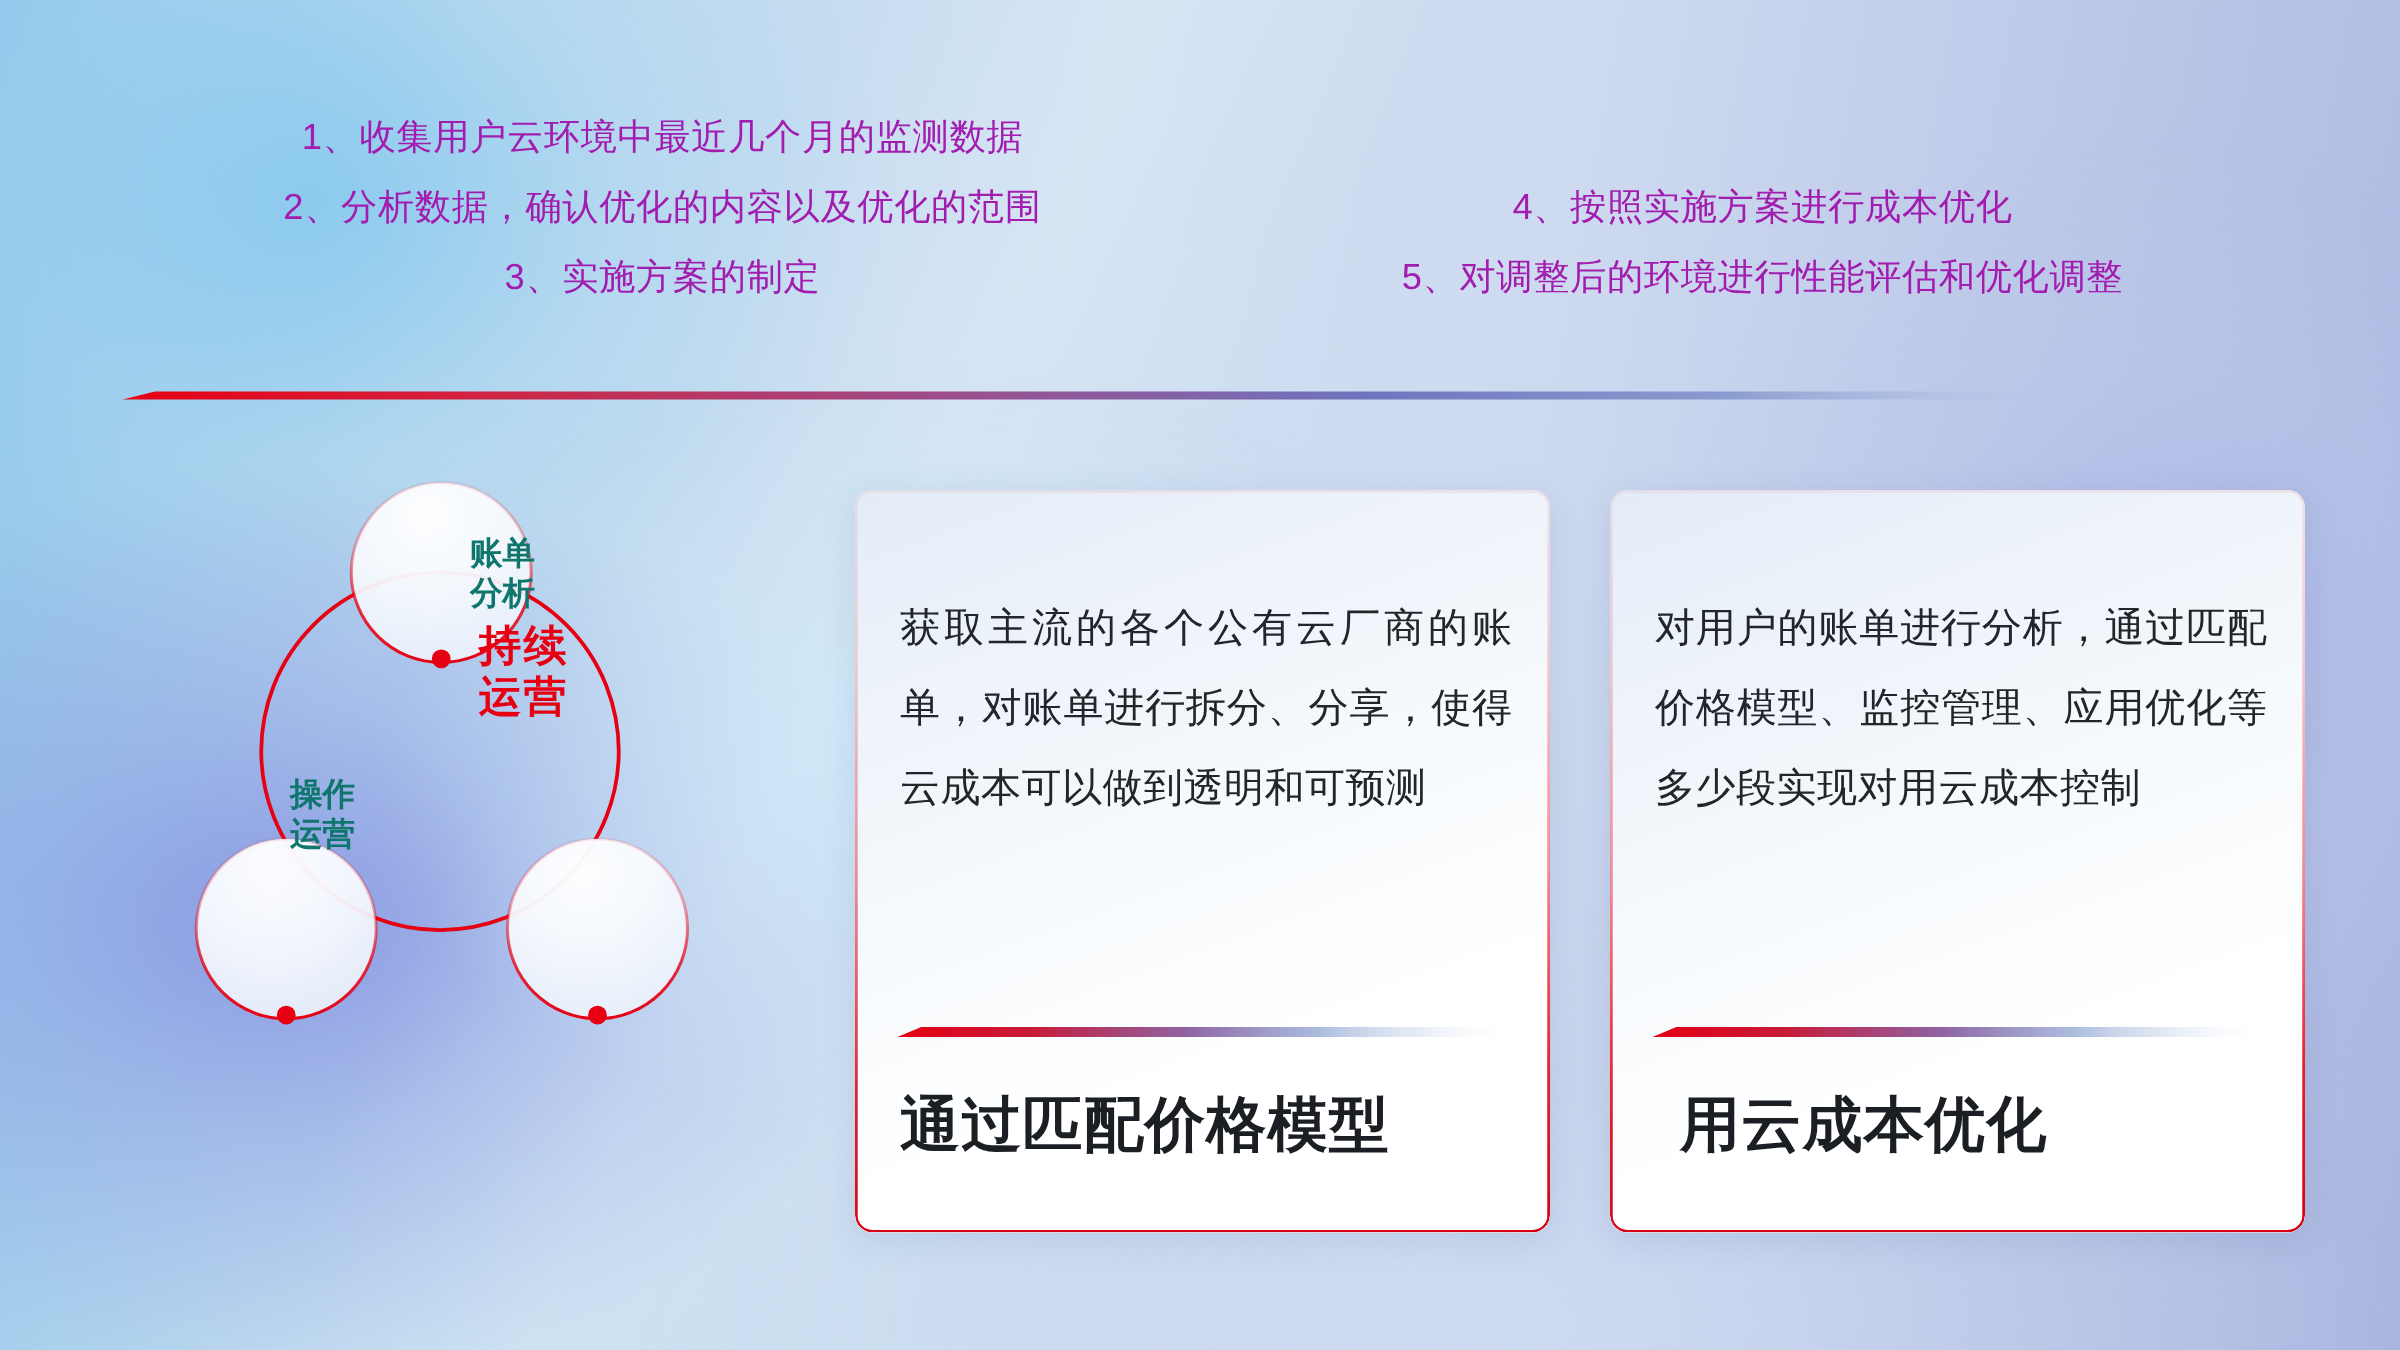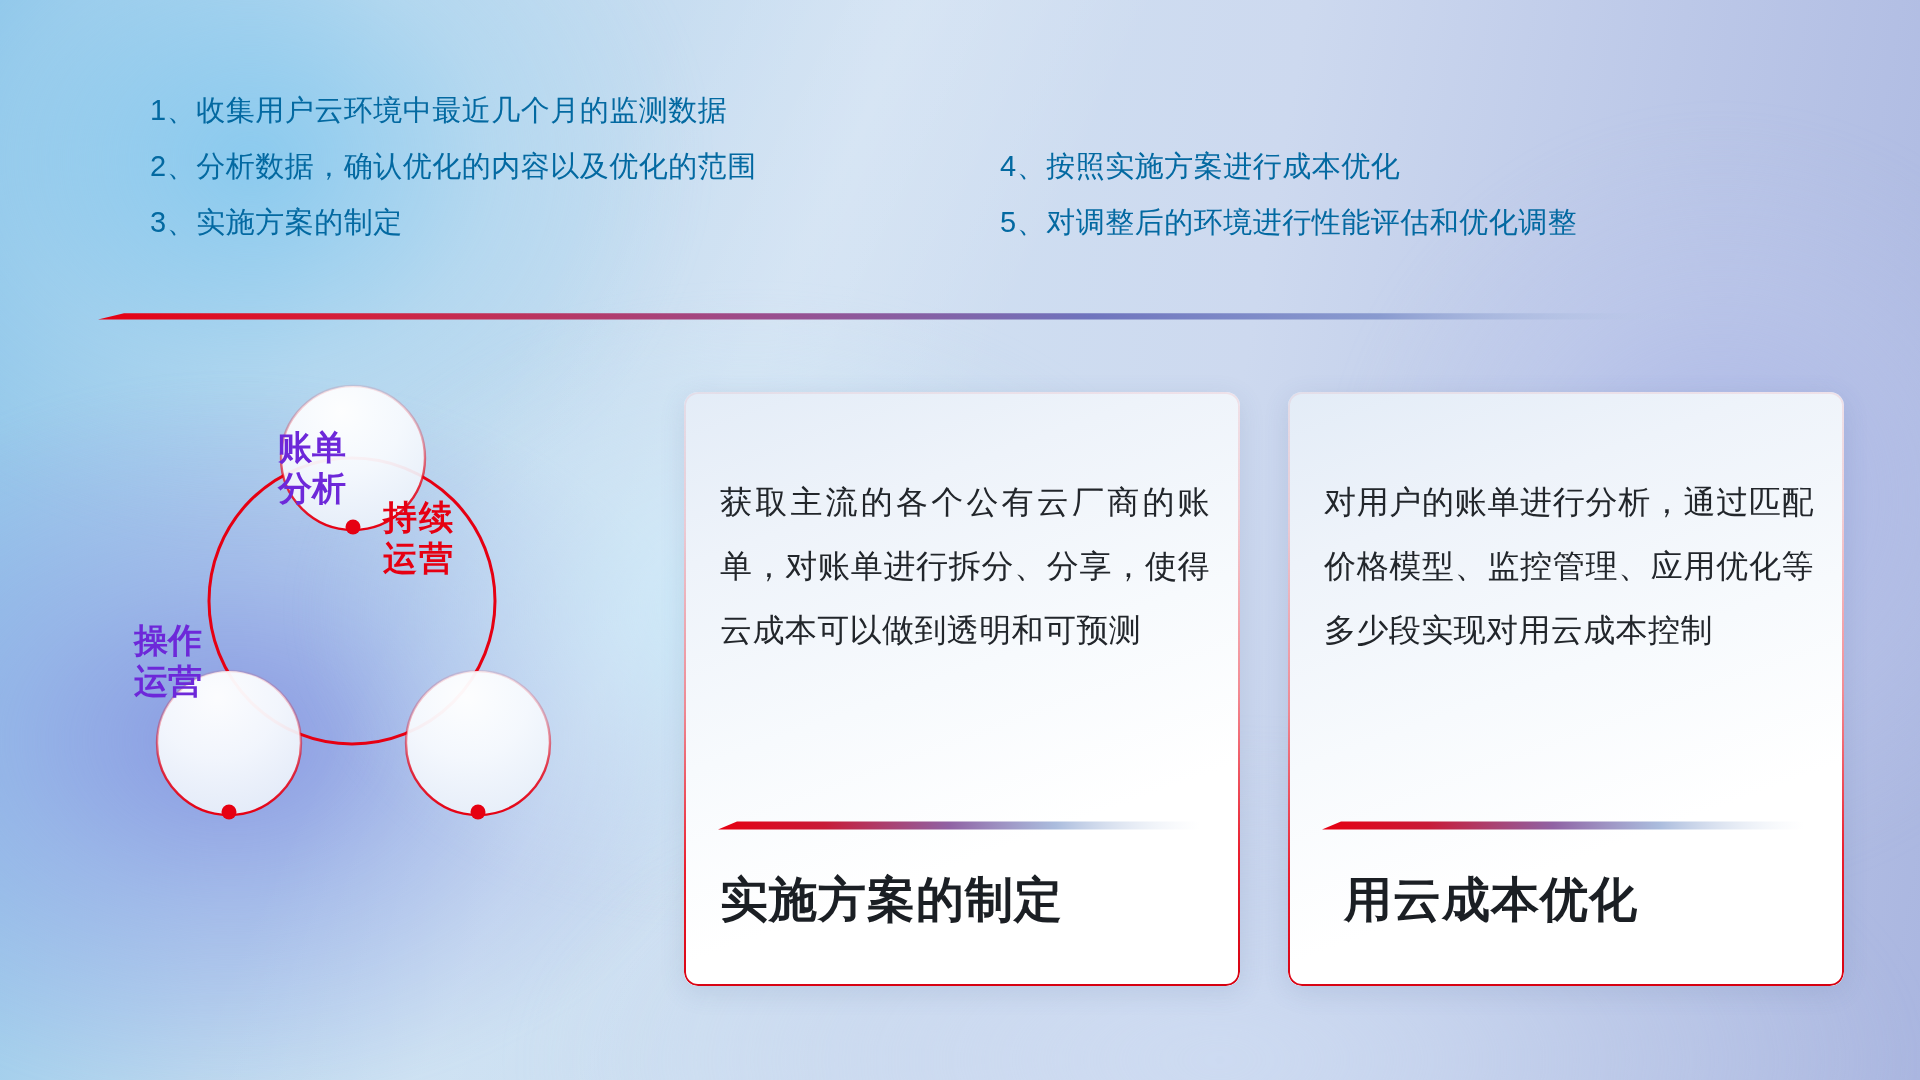--- a/index.html
+++ b/index.html
@@ -72,48 +72,49 @@
     width: 760px;
   }
   .steps-right {
     position: absolute;
     left: 1000px; top: 152px;
     width: 820px;
   }
   .step-line {
     font-size: 29px;
     line-height: 1.0;
-    color: #0369a1;
+    color: #a21caf;
     letter-spacing: 0.5px;
     margin-bottom: 27px;
     white-space: nowrap;
+    text-align: center;
   }
 
   
   .divider-wrap {
     position: absolute;
     left: 98px; top: 311px;
     width: 1600px; height: 12px;
   }
   .divider-wrap svg { display: block; width: 100%; height: 100%; }
 
   
   .venn {
     position: absolute;
     left: 100px; top: 352px;
     width: 560px; height: 600px;
   }
   .venn svg { display:block; width: 100%; height: 100%; overflow: visible; }
 
   .venn-label {
     position: absolute;
-    text-align: left;
-    color: #6d28d9;
+    text-align: right;
+    color: #0f766e;
     font-weight: 700;
-    font-size: 34px;
+    font-size: 26px;
     line-height: 1.22;
     pointer-events: none;
   }
   .venn-label.top   { left: 178px; top: 75px;  width: 150px; }
   .venn-label.left  { left: 34px;  top: 268px; width: 150px; }
   .venn-label.right { left: 295px; top: 280px; width: 150px; }
 
   .venn-center {
     position: absolute;
     left: 155px; top: 145px;
@@ -304,21 +305,21 @@
             <stop offset="0.22" stop-color="#c81b38" stop-opacity="1"></stop>
             <stop offset="0.48" stop-color="#8a5a9f" stop-opacity="0.95"></stop>
             <stop offset="0.70" stop-color="#8fa6d2" stop-opacity="0.75"></stop>
             <stop offset="0.88" stop-color="#c6d3e8" stop-opacity="0.35"></stop>
             <stop offset="1" stop-color="#dfe7f2" stop-opacity="0"></stop>
           </linearGradient>
         </defs>
         <path d="M0,9.5 L19,1.6 L482,1.6 L482,9.5 Z" fill="url(#rule1)"></path>
       </svg>
     </div>
-    <div class="card-title">实施方案的制定</div>
+    <div class="card-title">通过匹配价格模型</div>
   </div>
 
   <div class="card card-2">
     <div class="card-border"></div>
     <div class="card-body">
       <div class="card-desc">对用户的账单进行分析，通过匹配价格模型、监控管理、应用优化等多少段实现对用云成本控制</div>
     </div>
     <div class="card-rule">
       <svg viewBox="0 0 482 11" preserveAspectRatio="none" aria-hidden="true">
         <defs>

